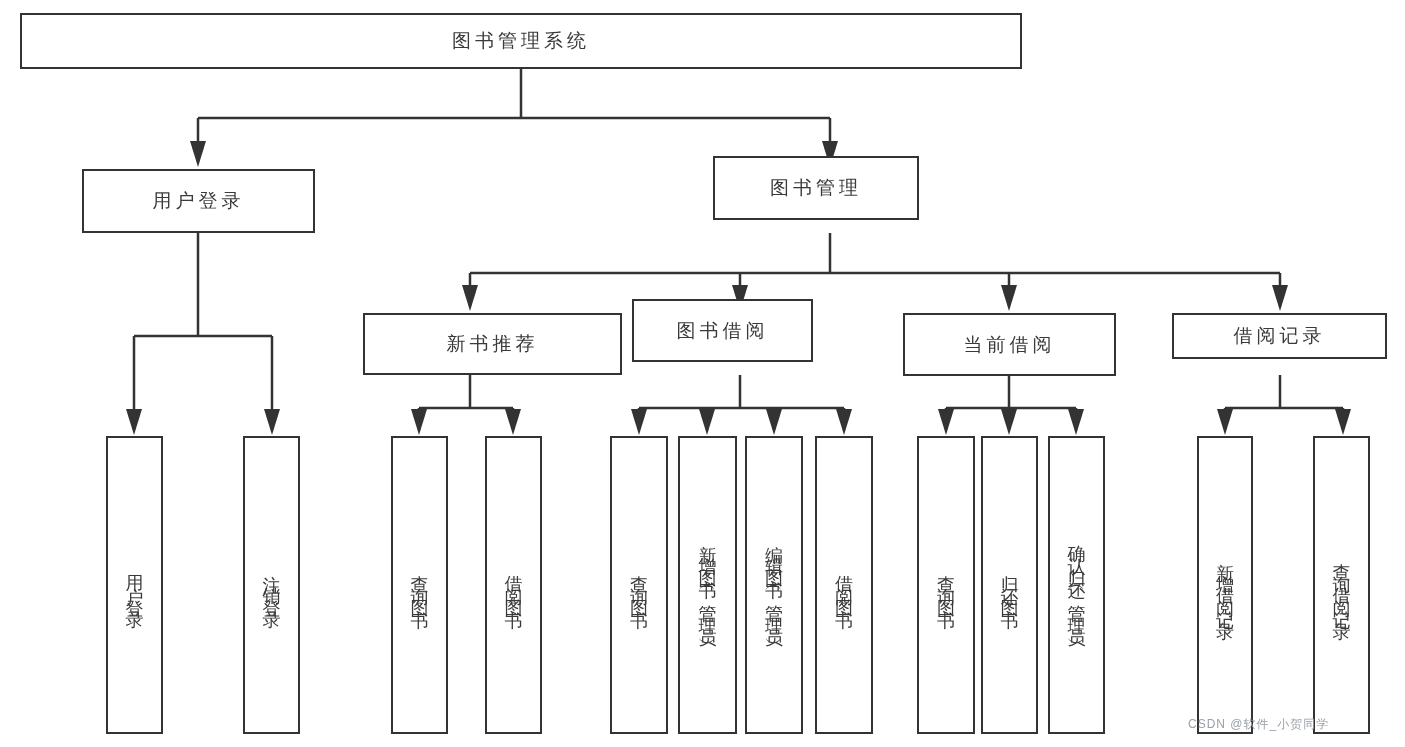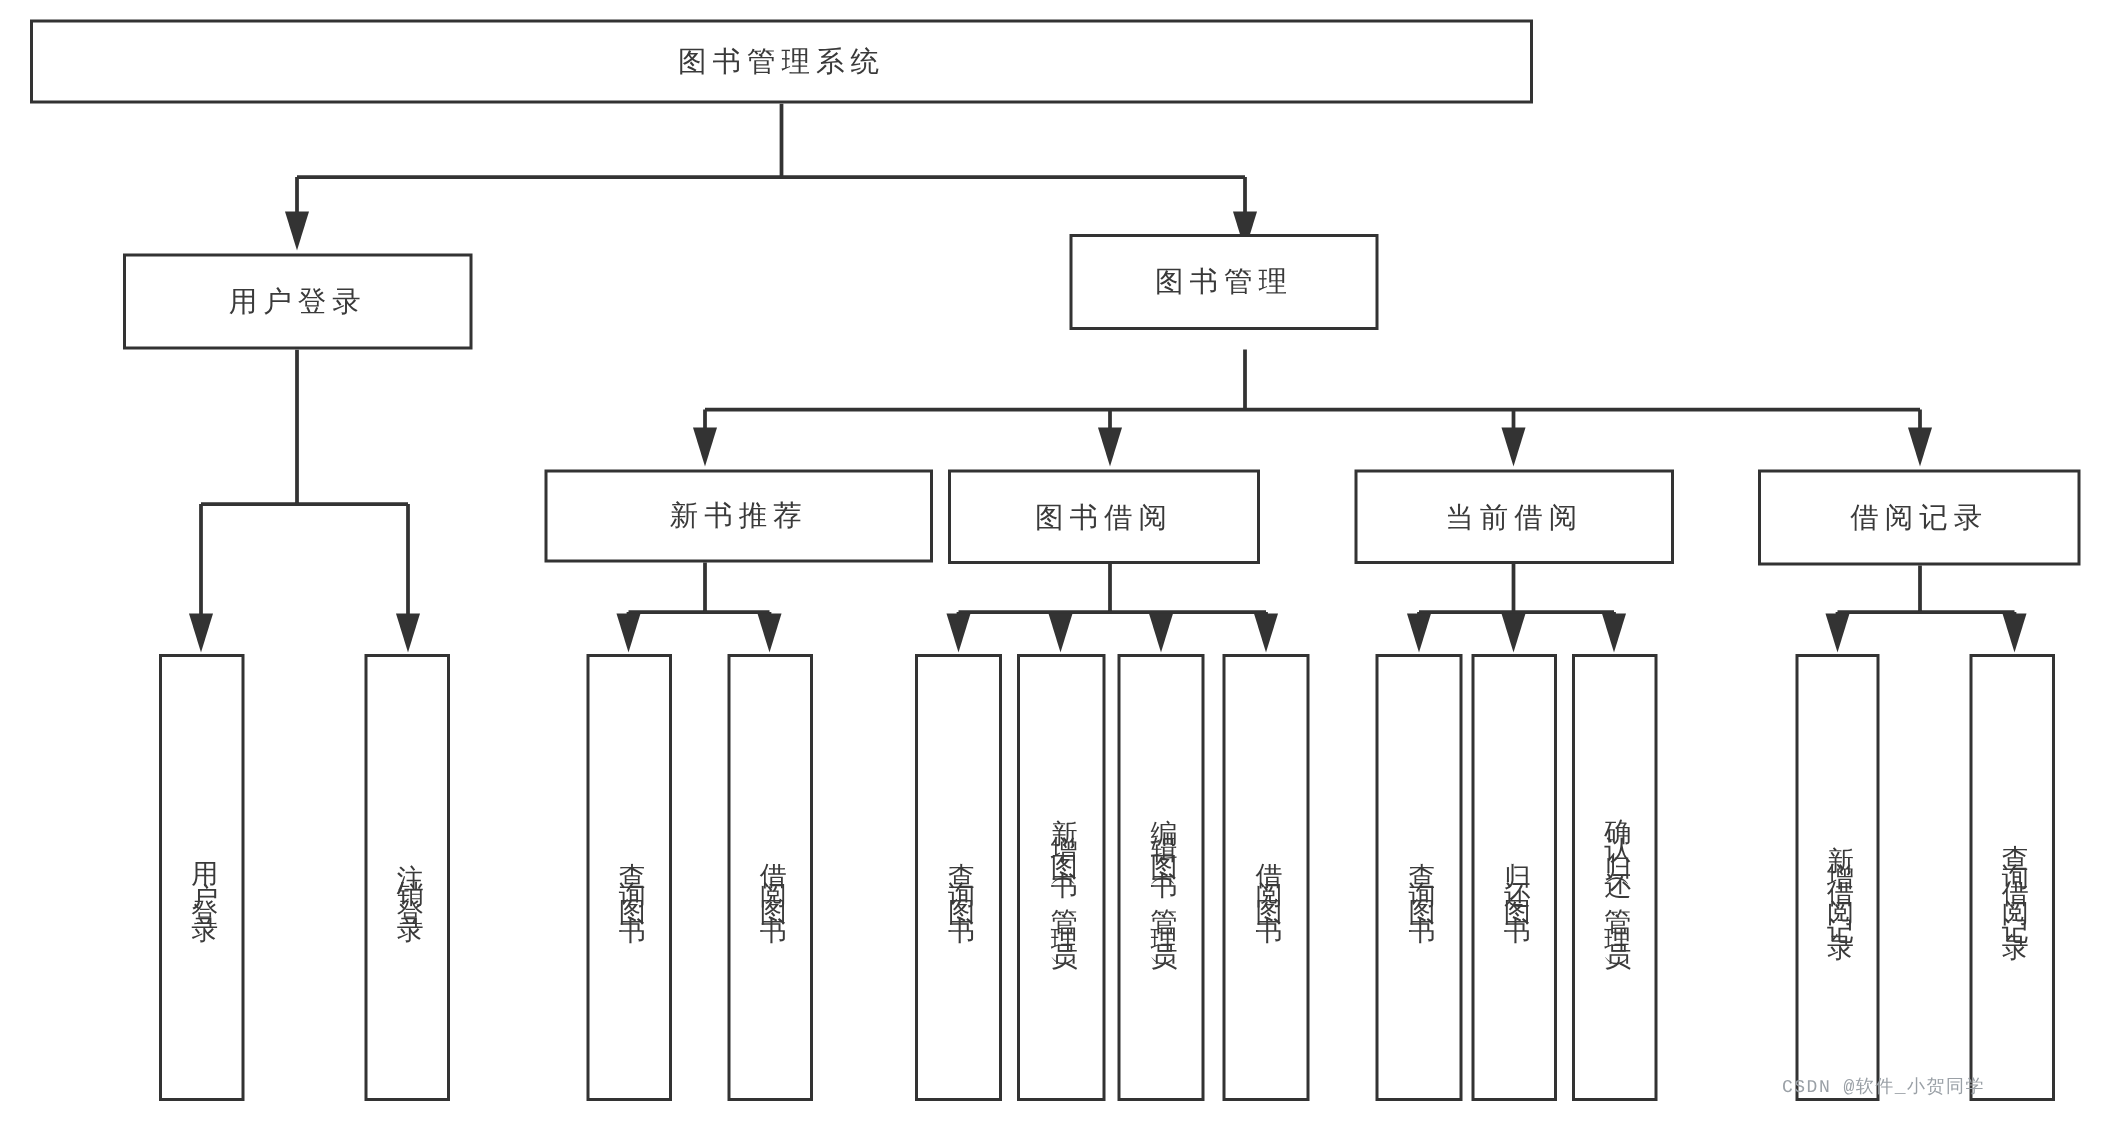--- a/index.html
+++ b/index.html
@@ -1,18 +1,18 @@
 <!DOCTYPE html>
 <html><head>
 <meta charset="utf-8">
 <style>
   html,body{margin:0;padding:0;background:#ffffff;}
   .canvas{
     position:relative;width:1405px;height:747px;background:#ffffff;
-    font-family:Liberation Mono, monospace;overflow:hidden;
+    font-family:Liberation Sans, sans-serif;overflow:hidden;
   }
   .wires{position:absolute;left:0;top:0;width:1405px;height:747px;}
   .wires path{stroke:#333333;stroke-width:2.5;fill:none;}
   .wires polygon{fill:#333333;stroke:none;}
   .node{
     position:absolute;box-sizing:border-box;border:2px solid #333333;
     background:#ffffff;display:flex;align-items:center;justify-content:center;
     color:#3a3a3a;
   }
   .node.h span{font-size:19px;letter-spacing:4px;white-space:nowrap;}
@@ -73,27 +73,27 @@
   <div class="node h" style="left:82px;top:169px;width:233px;height:64px">
     <span>用户登录</span>
   </div>
   <div class="node h" style="left:713px;top:156px;width:206px;height:64px">
     <span>图书管理</span>
   </div>
 
   <div class="node h" style="left:363px;top:313px;width:259px;height:62px">
     <span>新书推荐</span>
   </div>
-  <div class="node h" style="left:632px;top:313px;width:208px;height:63px">
+  <div class="node h" style="left:632px;top:299px;width:181px;height:63px">
     <span>图书借阅</span>
   </div>
   <div class="node h" style="left:903px;top:313px;width:213px;height:63px">
     <span>当前借阅</span>
   </div>
-  <div class="node h" style="left:1172px;top:313px;width:215px;height:64px">
+  <div class="node h" style="left:1172px;top:313px;width:215px;height:46px">
     <span>借阅记录</span>
   </div>
 
   <div class="node v" style="left:106px;top:436px;width:57px;height:298px">
     <span>用户登录</span>
   </div>
   <div class="node v" style="left:243px;top:436px;width:57px;height:298px">
     <span>注销登录</span>
   </div>
 

